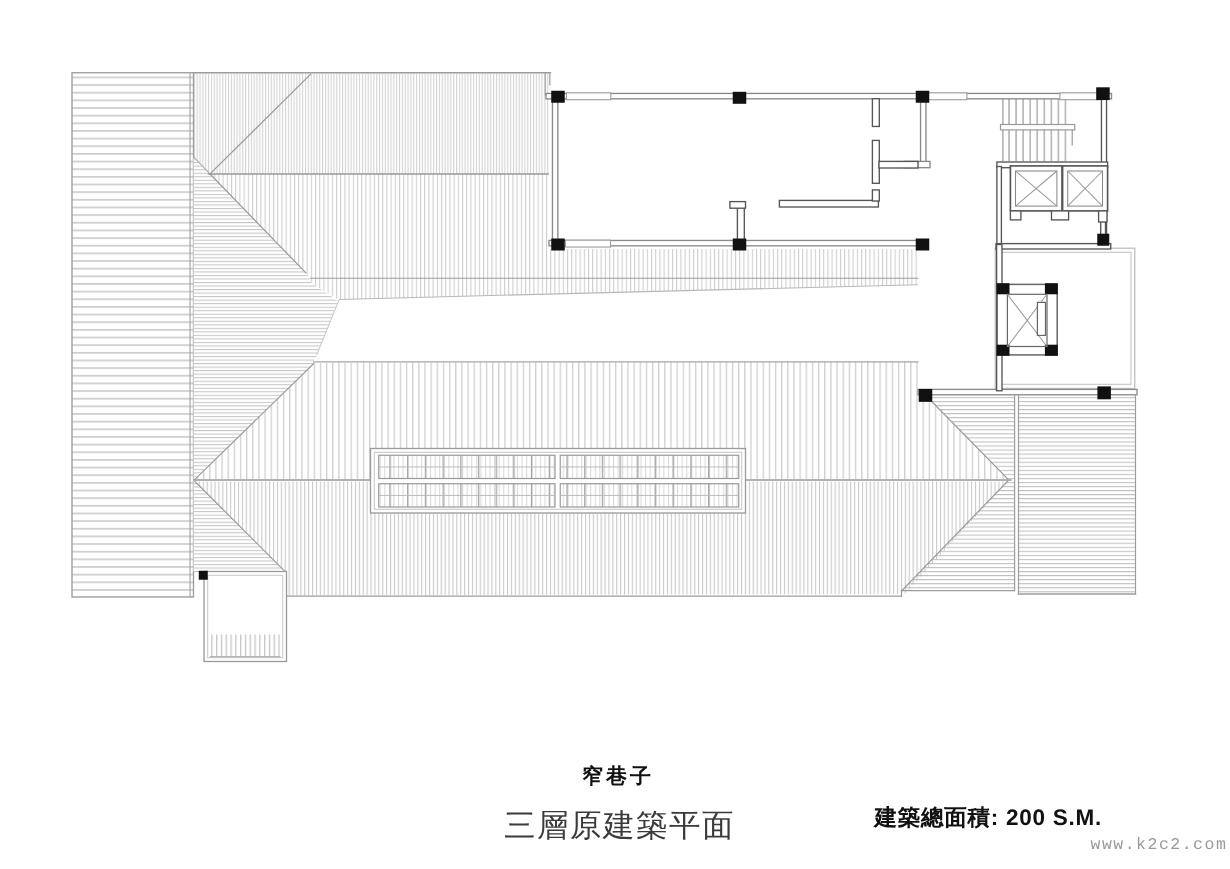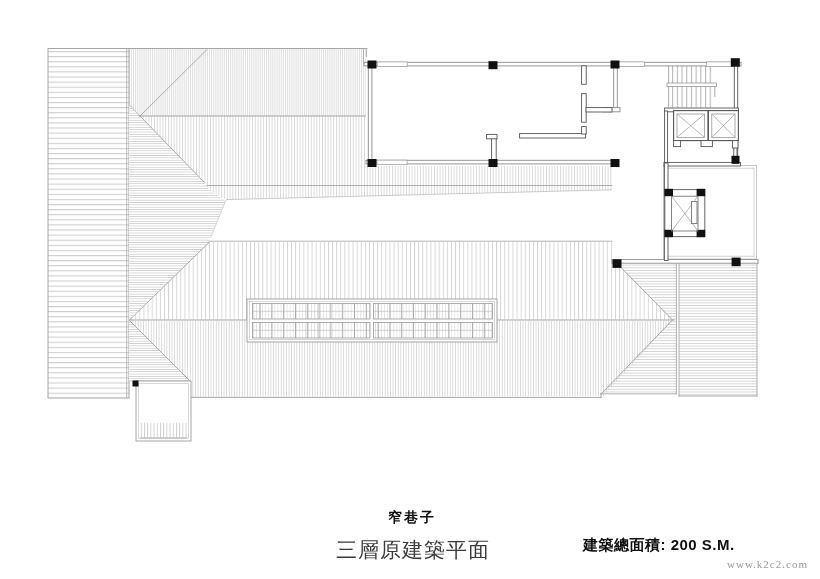--- a/index.html
+++ b/index.html
@@ -4,21 +4,21 @@
 <style>
   html,body{margin:0;padding:0;background:#fff;}
   #stage{position:relative;width:820px;height:579px;background:#fff;overflow:hidden;
          font-family:"Liberation Sans",sans-serif;}
   #plan-svg{position:absolute;left:0;top:0;}
   .lbl{position:absolute;white-space:nowrap;color:#111;}
   #street-label{left:388px;top:482px;font-size:14px;font-weight:bold;letter-spacing:2px;margin-top:27px;}
   #area-label{left:583px;top:512px;font-size:15px;font-weight:bold;letter-spacing:0.5px;margin-top:24px;}
   #title-label{left:336px;top:536px;font-size:21px;font-weight:400;color:#3a3a3a;letter-spacing:1px;}
   #watermark{left:727px;top:558px;font-size:11px;color:#999;
-             font-family:Liberation Serif, serif;letter-spacing:1px;}
+             font-family:Liberation Mono, monospace;letter-spacing:1px;}
 </style>
 </head>
 <body>
 
 <div id="stage">
 
 <svg id="plan-svg" width="820" height="579" viewBox="0 0 820 579">
   <defs>
     <pattern id="ph5" width="4" height="5.1" patternUnits="userSpaceOnUse">
           <line x1="0" y1="0.6" x2="4" y2="0.6" stroke="#b2b2b2" stroke-width="0.75"></line>

